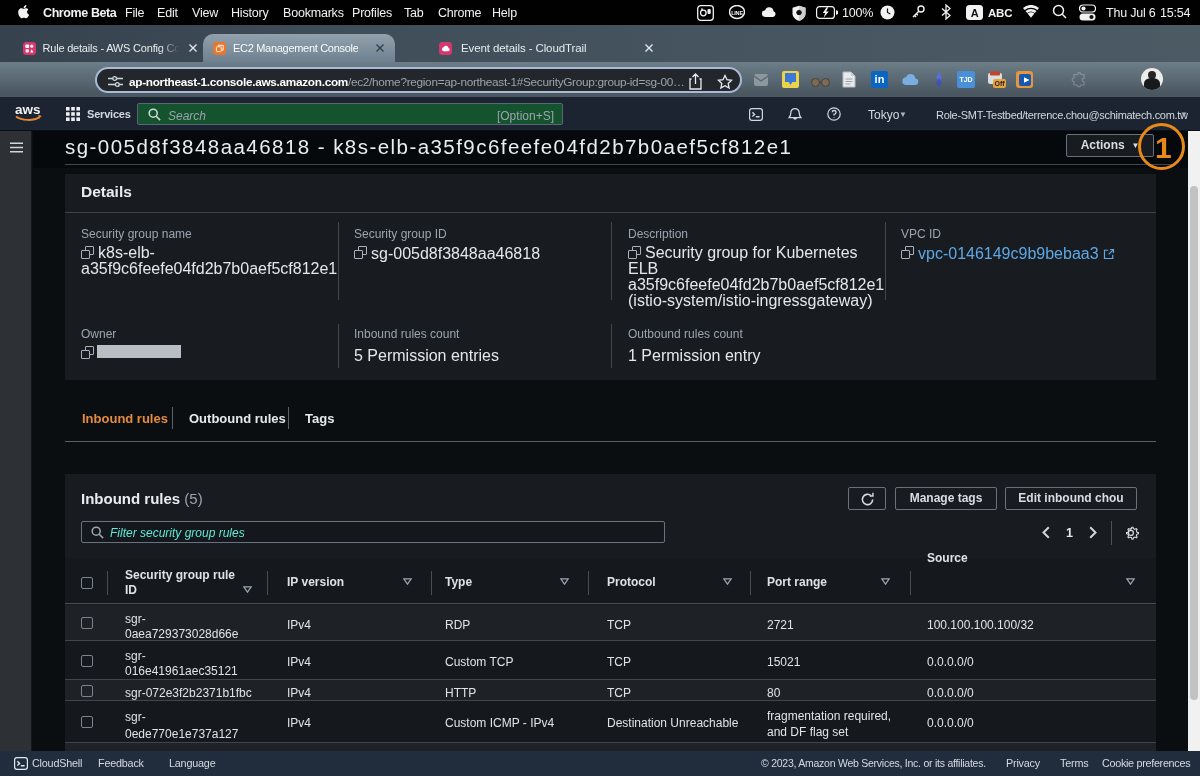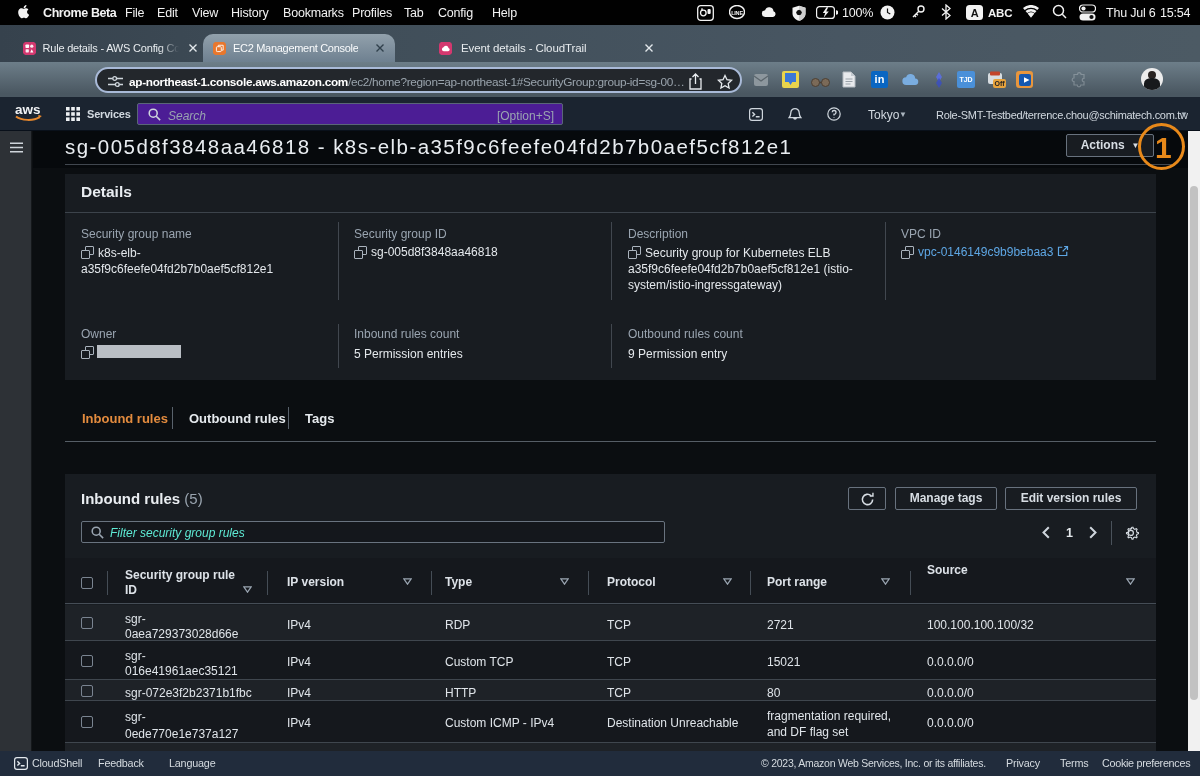--- a/index.html
+++ b/index.html
@@ -25,32 +25,32 @@
 
 #toolbar { position:absolute; left:0; top:62px; width:1200px; height:35px;
   background:linear-gradient(to bottom, #6d7e89, #4a5761 90%);
 }
 #omnibox { position:absolute; left:95px; top:5px; width:647px; height:26px; background:#23272c; border:2px solid #a9bad8; border-radius:14px; color:#fff; }
 #omnibox .url { position:absolute; left:32px; top:5.5px; width:557px; overflow:hidden; font-size:11.8px; letter-spacing:-0.3px; font-weight:bold; white-space:nowrap; }
 #omnibox .url span { font-weight:normal; color:#9aa4ad; }
 
 
 #awsnav { position:absolute; left:0; top:97px; width:1200px; height:34px; background:#1b2430; border-bottom:1px solid #09101a; color:#d2d9e0; font-size:12.5px; }
-#awssearch { position:absolute; left:137px; top:6px; width:426px; height:22px; background:#4c1d95; border:1px solid #5a6678; border-radius:2px; }
+#awssearch { position:absolute; left:137px; top:6px; width:426px; height:22px; background:#14532d; border:1px solid #5a6678; border-radius:2px; }
 
 
 #page { position:absolute; left:0; top:131px; width:1200px; height:620px; background:#0b0e11; }
 #sidebar { position:absolute; left:0; top:0; width:32px; height:620px; background:#2d3136; border-right:1px solid #15181b; }
 #titlebar { position:absolute; left:33px; top:0; width:1167px; height:37px; background:#06090c; }
 .h1 { position:absolute; left:65px; top:4px; font-size:20.5px; letter-spacing:1.45px; color:#e9edf1; white-space:nowrap; }
 .rule { position:absolute; background:#41474f; }
 
 .card { position:absolute; left:65px; background:#181c21; }
 .lbl { position:absolute; font-size:12px; color:#9aa5b1; white-space:nowrap; }
-.val { position:absolute; font-size:12px; color:#e4e8ec; white-space:nowrap; }
+.val { position:absolute; font-size:16px; color:#e4e8ec; white-space:nowrap; }
 .btn { position:absolute; background:#181c21; border:1px solid #68727e; border-radius:2px; color:#d7dde3; font-size:12px; font-weight:bold; text-align:center; }
 
 .copyic { position:absolute; width:13px; height:13px; }
 .copyic::before { content:""; position:absolute; left:3.5px; top:0; width:7px; height:7px; border:1px solid #aab3bd; border-radius:1px; }
 .copyic::after { content:""; position:absolute; left:0; top:3.5px; width:7px; height:7px; border:1px solid #aab3bd; border-radius:1px; background:#181c21; }
 
 
 .hdrtxt { position:absolute; font-size:12px; font-weight:bold; color:#dde2e8; white-space:nowrap; }
 .cell { position:absolute; font-size:12px; color:#dfe4e9; white-space:nowrap; line-height:15px; }
 .cb { position:absolute; width:12px; height:12px; border:1px solid #7a8491; border-radius:2px; background:transparent; }
@@ -78,21 +78,21 @@
         <path d="M9.4 2.6c.6-.7 1-1.7.9-2.6-.9 0-1.9.6-2.5 1.3-.6.6-1 1.6-.9 2.5 1 .1 1.9-.5 2.5-1.2zM11 8.5c0-2 1.6-2.9 1.7-3-1-1.3-2.4-1.5-2.9-1.5-1.2-.1-2.4.7-3 .7-.6 0-1.6-.7-2.6-.7C2.9 4 1.6 4.8.9 6c-1.4 2.5-.4 6.1 1 8.1.7 1 1.5 2.1 2.6 2 1-.1 1.4-.7 2.7-.7s1.6.7 2.7.7c1.1 0 1.8-1 2.5-2 .8-1.1 1.1-2.2 1.1-2.3-.1 0-2.4-.9-2.5-3.3z" transform="scale(0.82)"></path>
       </svg>
     <span class="item bold" style="left:43px;letter-spacing:-0.4px">Chrome Beta</span>
     <span class="item" style="left:125px">File</span>
     <span class="item" style="left:157px">Edit</span>
     <span class="item" style="left:192px">View</span>
     <span class="item" style="left:231px">History</span>
     <span class="item" style="left:283px">Bookmarks</span>
     <span class="item" style="left:352px">Profiles</span>
     <span class="item" style="left:404px">Tab</span>
-    <span class="item" style="left:438px">Config</span>
+    <span class="item" style="left:438px">Chrome</span>
     <span class="item" style="left:492px">Help</span>
 
     <svg class="abs" style="left:697px;top:5px" width="17" height="16" viewBox="0 0 17 16">
         <rect x="0.7" y="0.7" width="15.6" height="14.6" rx="3" fill="none" stroke="#f2f2f2" stroke-width="1.3"></rect>
         <circle cx="6.3" cy="8" r="2.8" fill="none" stroke="#f2f2f2" stroke-width="1.3"></circle>
         <rect x="10.5" y="4" width="3.2" height="5" rx="1" fill="#f2f2f2"></rect>
         <path d="M4 4.2h2" stroke="#f2f2f2" stroke-width="1.2"></path>
       </svg>
     <svg class="abs" style="left:729px;top:5px" width="16" height="15" viewBox="0 0 16 15">
         <ellipse cx="8" cy="7" rx="7.5" ry="6.5" fill="none" stroke="#f2f2f2" stroke-width="1.4"></ellipse>
@@ -334,40 +334,40 @@
           </svg></div>
 
       <div class="lbl" style="left:16px;top:153px">Owner</div>
       <div class="copyic" style="left:16px;top:172px"></div>
       <div class="abs" style="left:32px;top:171px;width:84px;height:13px;background:#b9bec4"></div>
       <div class="rule" style="left:273px;top:150px;width:1px;height:44px"></div>
       <div class="lbl" style="left:289px;top:153px">Inbound rules count</div>
       <div class="val" style="left:289px;top:173px">5 Permission entries</div>
       <div class="rule" style="left:546px;top:150px;width:1px;height:44px"></div>
       <div class="lbl" style="left:563px;top:153px">Outbound rules count</div>
-      <div class="val" style="left:563px;top:173px">9 Permission entry</div>
+      <div class="val" style="left:563px;top:173px">1 Permission entry</div>
     </div>
 
     <div class="abs" style="left:82px;top:280px;font-size:13px;font-weight:bold;color:#e38b3e">Inbound rules</div>
     <div class="rule" style="left:172px;top:276px;width:1px;height:22px;background:#59626c"></div>
     <div class="abs" style="left:189px;top:280px;font-size:13px;font-weight:bold;color:#e5e9ed">Outbound rules</div>
     <div class="rule" style="left:288px;top:276px;width:1px;height:22px;background:#59626c"></div>
     <div class="abs" style="left:305px;top:280px;font-size:13px;font-weight:bold;color:#e5e9ed">Tags</div>
     <div class="rule" style="left:65px;top:310px;width:1091px;height:1px;background:#565e66"></div>
 
     <div class="card" style="top:343px;width:1091px;height:277px">
       <div class="abs" style="left:16px;top:16px;font-size:15px;font-weight:bold;color:#e9edf1">Inbound rules <span style="font-weight:normal;color:#99a4af">(5)</span></div>
       <div class="btn" style="left:783px;top:13px;width:38px;height:23px">
         <svg style="position:absolute;left:11px;top:4px" width="15" height="15" viewBox="0 0 16 16" fill="none" stroke="#d7dde3" stroke-width="1.7">
             <path d="M13.5 8a5.5 5.5 0 1 1-1.8-4.1"></path>
             <path d="M13.8 0.8v3.4h-3.4" stroke-width="1.5"></path>
           </svg>
       </div>
       <div class="btn" style="left:830px;top:13px;width:102px;height:23px;line-height:21px">Manage tags</div>
-      <div class="btn" style="left:940px;top:13px;width:132px;height:23px;line-height:21px">Edit version rules</div>
+      <div class="btn" style="left:940px;top:13px;width:132px;height:23px;line-height:21px">Edit inbound chou</div>
 
       <div class="abs" style="left:16px;top:47px;width:584px;height:22px;border:1px solid #69737f;border-radius:2px;background:#14171c">
         <svg class="abs" style="left:9px;top:4px" width="13" height="13" viewBox="0 0 15 15" fill="none" stroke="#9aa5b1" stroke-width="1.8">
             <circle cx="6" cy="6" r="4.6"></circle>
             <path d="M9.5 9.5 14 14"></path>
           </svg>
         <span class="abs" style="left:28px;top:4px;font-size:12px;font-style:italic;color:#5eead4">Filter security group rules</span>
       </div>
       <svg class="abs" style="left:977px;top:52px" width="8" height="13" viewBox="0 0 8 13" fill="none" stroke="#ced5dc" stroke-width="2">
           <path d="M6.8 1.2 1.5 6.5l5.3 5.3"></path>
@@ -390,21 +390,21 @@
     <div class="rowA" style="top:549px;height:21px"></div>
     <div class="rowB" style="top:570px;height:42px"></div>
     <div class="rowA" style="top:612px;height:8px"></div>
 
     <div class="cb" style="left:81px;top:446px"></div>
     <div class="hdrtxt" style="left:125px;top:437px;line-height:15px">Security group rule<br>ID</div>
     <div class="hdrtxt" style="left:287px;top:444px">IP version</div>
     <div class="hdrtxt" style="left:445px;top:444px">Type</div>
     <div class="hdrtxt" style="left:607px;top:444px">Protocol</div>
     <div class="hdrtxt" style="left:767px;top:444px">Port range</div>
-    <div class="hdrtxt" style="left:927px;top:432px">Source</div>
+    <div class="hdrtxt" style="left:927px;top:420px">Source</div>
     <svg class="abs" style="left:243px;top:455px" width="9" height="7" viewBox="0 0 9 7">
         <path d="M0.8 0.8h7.4L4.5 6.2z" fill="none" stroke="#9aa5b1" stroke-width="1.2"></path>
       </svg>
     <svg class="abs" style="left:403px;top:447px" width="9" height="7" viewBox="0 0 9 7">
         <path d="M0.8 0.8h7.4L4.5 6.2z" fill="none" stroke="#9aa5b1" stroke-width="1.2"></path>
       </svg>
     <svg class="abs" style="left:560px;top:447px" width="9" height="7" viewBox="0 0 9 7">
         <path d="M0.8 0.8h7.4L4.5 6.2z" fill="none" stroke="#9aa5b1" stroke-width="1.2"></path>
       </svg>
     <svg class="abs" style="left:723px;top:447px" width="9" height="7" viewBox="0 0 9 7">

